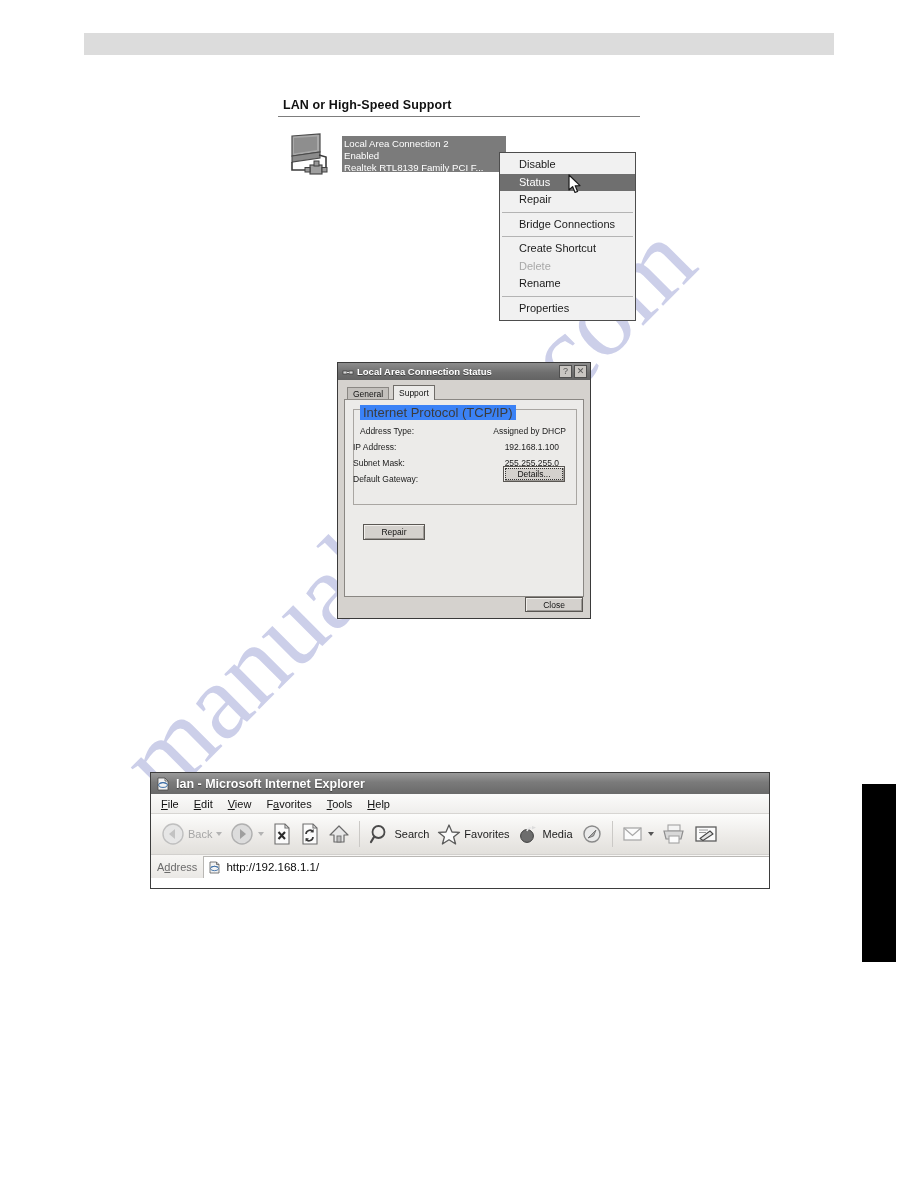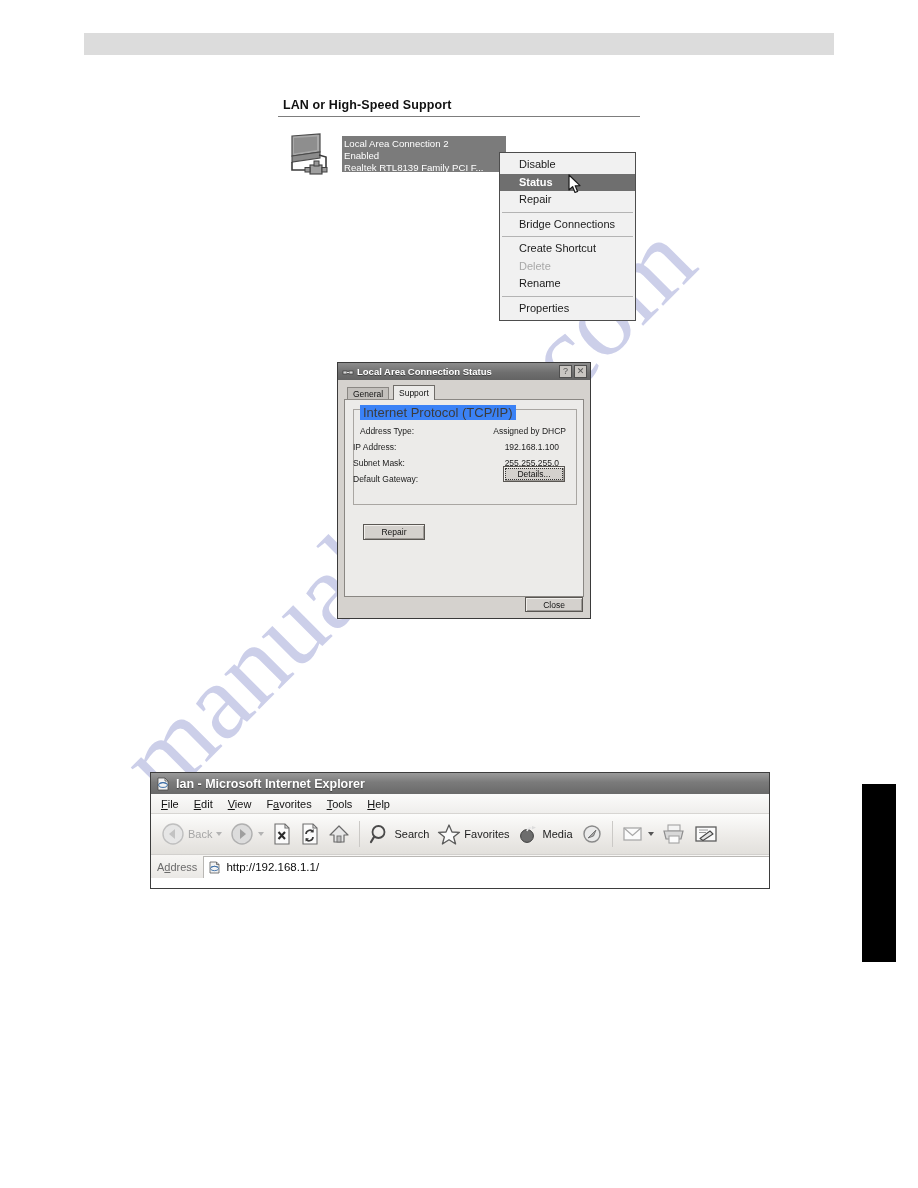--- a/index.html
+++ b/index.html
@@ -115,21 +115,21 @@
   }
   .ctx-item {
     height: 17.5px;
     line-height: 17.5px;
     padding-left: 19px;
     white-space: nowrap;
   }
   .ctx-item.selected {
     background: #6f6f6f;
     color: #ffffff;
-    font-weight: bold;
+    font-weight: normal;
   }
   .ctx-item.disabled { color: #a8a8a8; }
   .ctx-sep {
     height: 0;
     border-top: 1px solid #b4b4b4;
     margin: 3px 2px;
   }
   
   .cursor {
     position: absolute;

